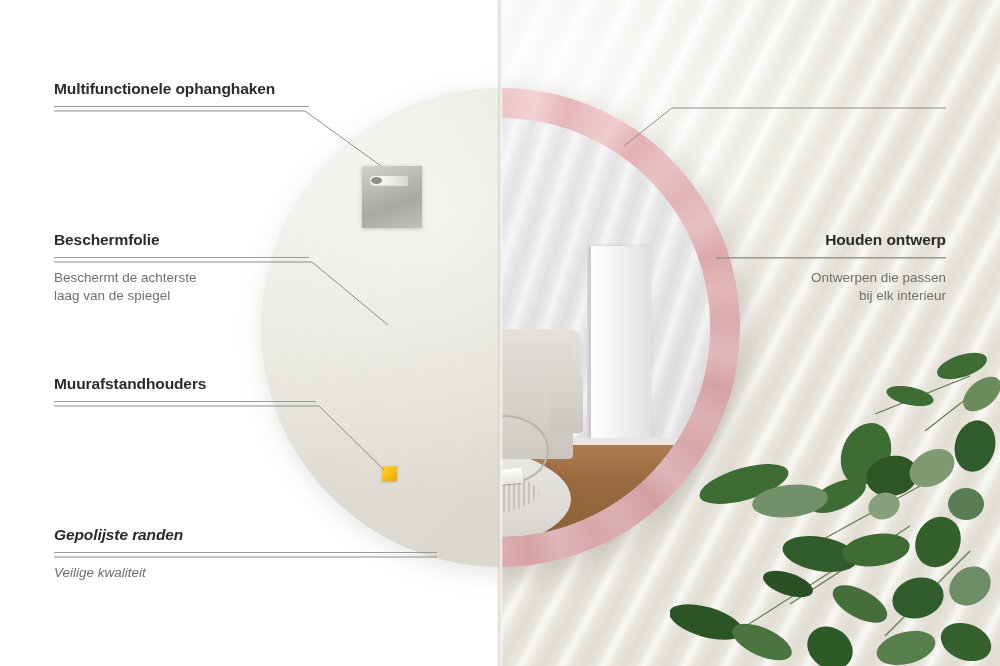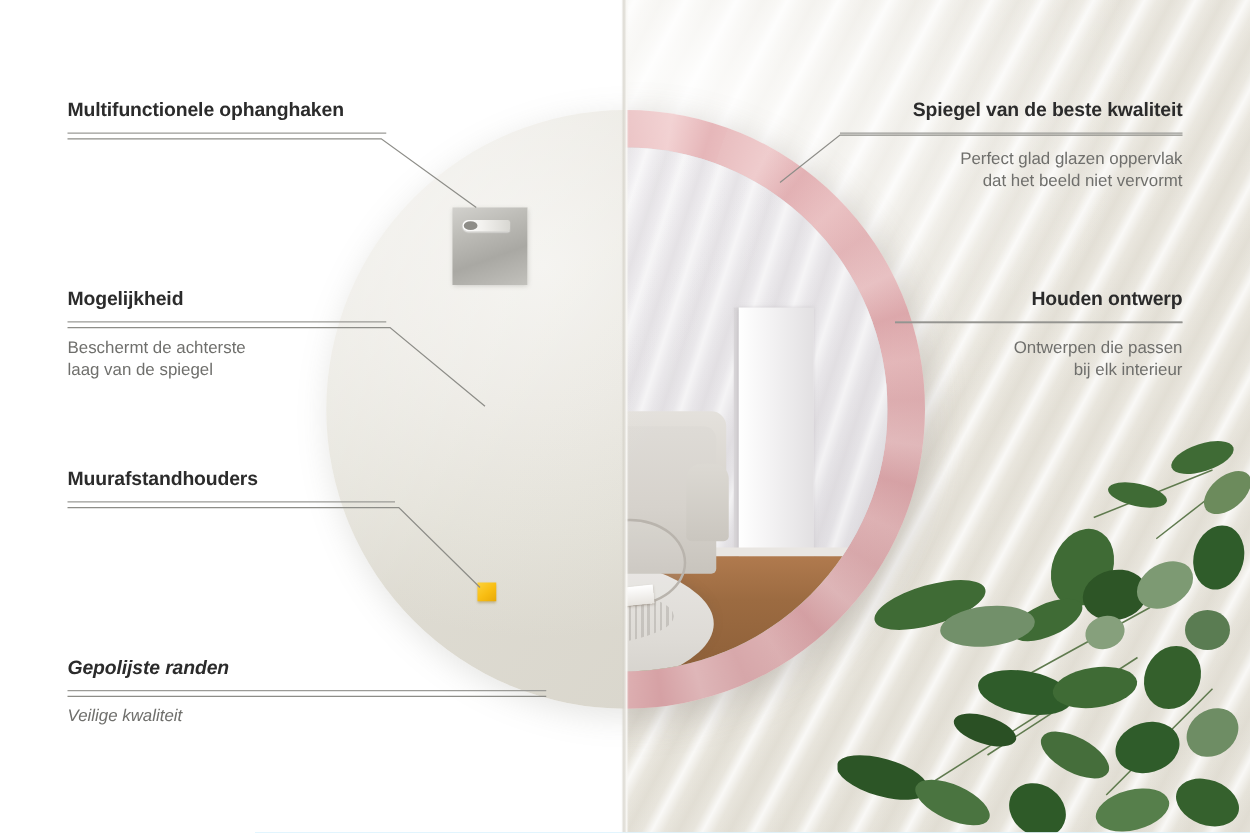--- a/index.html
+++ b/index.html
@@ -5,21 +5,21 @@
   html, body {
     margin: 0;
     padding: 0;
     background: #ffffff;
   }
   #stage {
     position: relative;
     width: 1000px;
     height: 666px;
     overflow: hidden;
-    background: #7dd3fc;
+    background: #e5e5e5;
     font-family: "Liberation Sans", sans-serif;
     -webkit-font-smoothing: antialiased;
   }
 
   
   .bg-left {
     position: absolute;
     left: 0; top: 0;
     width: 500px; height: 666px;
     background: #ffffff;
@@ -367,43 +367,37 @@
       <path d="M946 258 H716"></path>
     </g>
   </svg>
 
   <div class="callout left" style="top:80px; width:255px;">
     <div class="c-title">Multifunctionele ophanghaken</div>
     <div class="c-rule"></div>
   </div>
 
   <div class="callout left" style="top:231px; width:255px;">
-    <div class="c-title">Mogelijkheid</div>
+    <div class="c-title">Beschermfolie</div>
     <div class="c-rule"></div>
     <div class="c-desc">Beschermt de achterste
 laag van de spiegel</div>
   </div>
 
   <div class="callout left" style="top:375px; width:262px;">
     <div class="c-title">Muurafstandhouders</div>
     <div class="c-rule"></div>
   </div>
 
   <div class="callout left" style="top:526px; width:383px;font-style:italic;">
     <div class="c-title">Gepolijste randen</div>
     <div class="c-rule"></div>
     <div class="c-desc">Veilige kwaliteit</div>
   </div>
 
-  <div class="callout right" style="top:80px; width:274px;">
-    <div class="c-title">Spiegel van de beste kwaliteit</div>
-    <div class="c-rule"></div>
-    <div class="c-desc">Perfect glad glazen oppervlak
-dat het beeld niet vervormt</div>
-  </div>
 
   <div class="callout right" style="top:231px; width:230px;">
     <div class="c-title">Houden ontwerp</div>
     <div class="c-rule"></div>
     <div class="c-desc">Ontwerpen die passen
 bij elk interieur</div>
   </div>
 
 </div>
 

